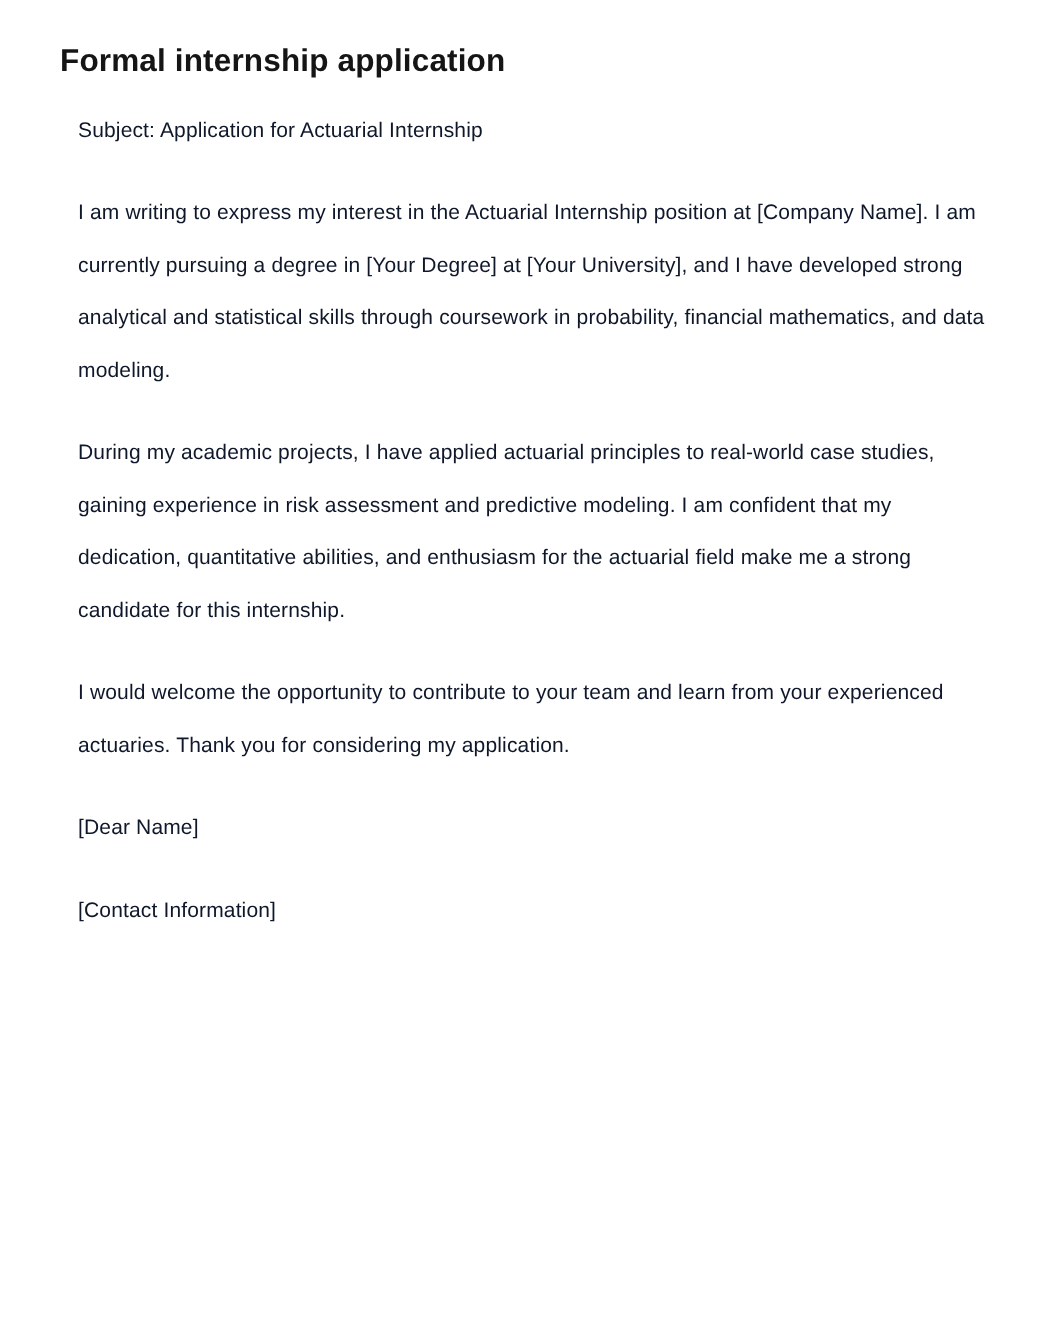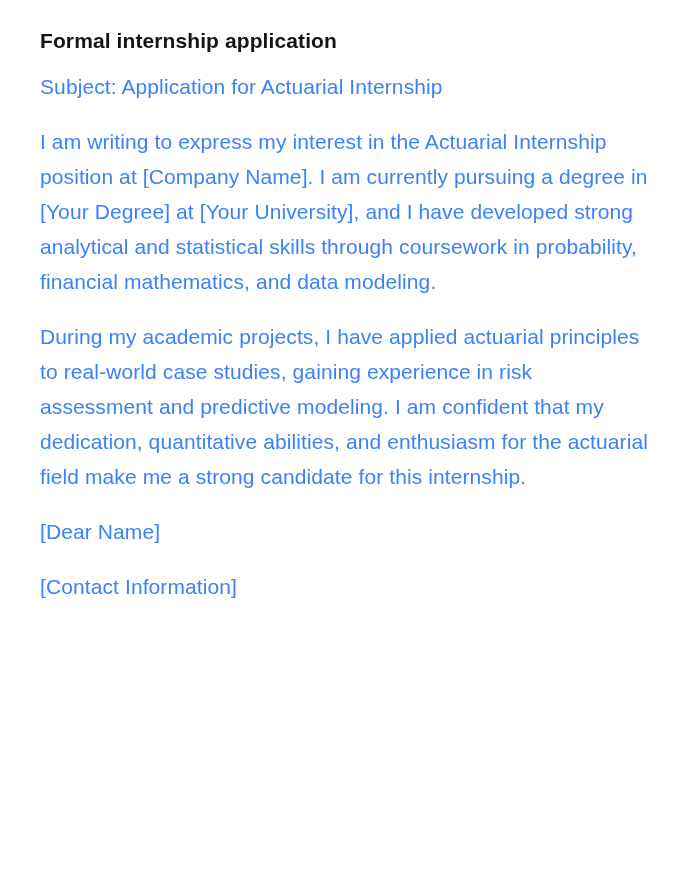--- a/index.html
+++ b/index.html
@@ -21,40 +21,41 @@
   }
   .doc-title {
     font-size: 21px;
     line-height: 27px;
     font-weight: 700;
     color: #151515;
     margin: 0 0 15px 0;
     letter-spacing: 0.1px;
   }
   .doc-paragraph {
-    font-size: 21px;
+    font-size: 14px;
     line-height: 35px;
     font-weight: 400;
-    color: #3b82f6;
-    margin: 0 0 20px 0;
+    color: #0f172a;
+    margin: 0 0 20px 12px;
     max-width: 608px;
     letter-spacing: 0.1px;
   }
 </style>
 </head>
 <body>
 
 <div class="page">
   <h1 class="doc-title">Formal internship application</h1>
 
   <p class="doc-paragraph">Subject: Application for Actuarial Internship</p>
 
 
   <p class="doc-paragraph">I am writing to express my interest in the Actuarial Internship position at [Company Name]. I am currently pursuing a degree in [Your Degree] at [Your University], and I have developed strong analytical and statistical skills through coursework in probability, financial mathematics, and data modeling.</p>
 
   <p class="doc-paragraph">During my academic projects, I have applied actuarial principles to real-world case studies, gaining experience in risk assessment and predictive modeling. I am confident that my dedication, quantitative abilities, and enthusiasm for the actuarial field make me a strong candidate for this internship.</p>
 
+  <p class="doc-paragraph">I would welcome the opportunity to contribute to your team and learn from your experienced actuaries. Thank you for considering my application.</p>
 
 
   <p class="doc-paragraph">[Dear Name]</p>
 
   <p class="doc-paragraph">[Contact Information]</p>
 </div>
 
 </body></html>

